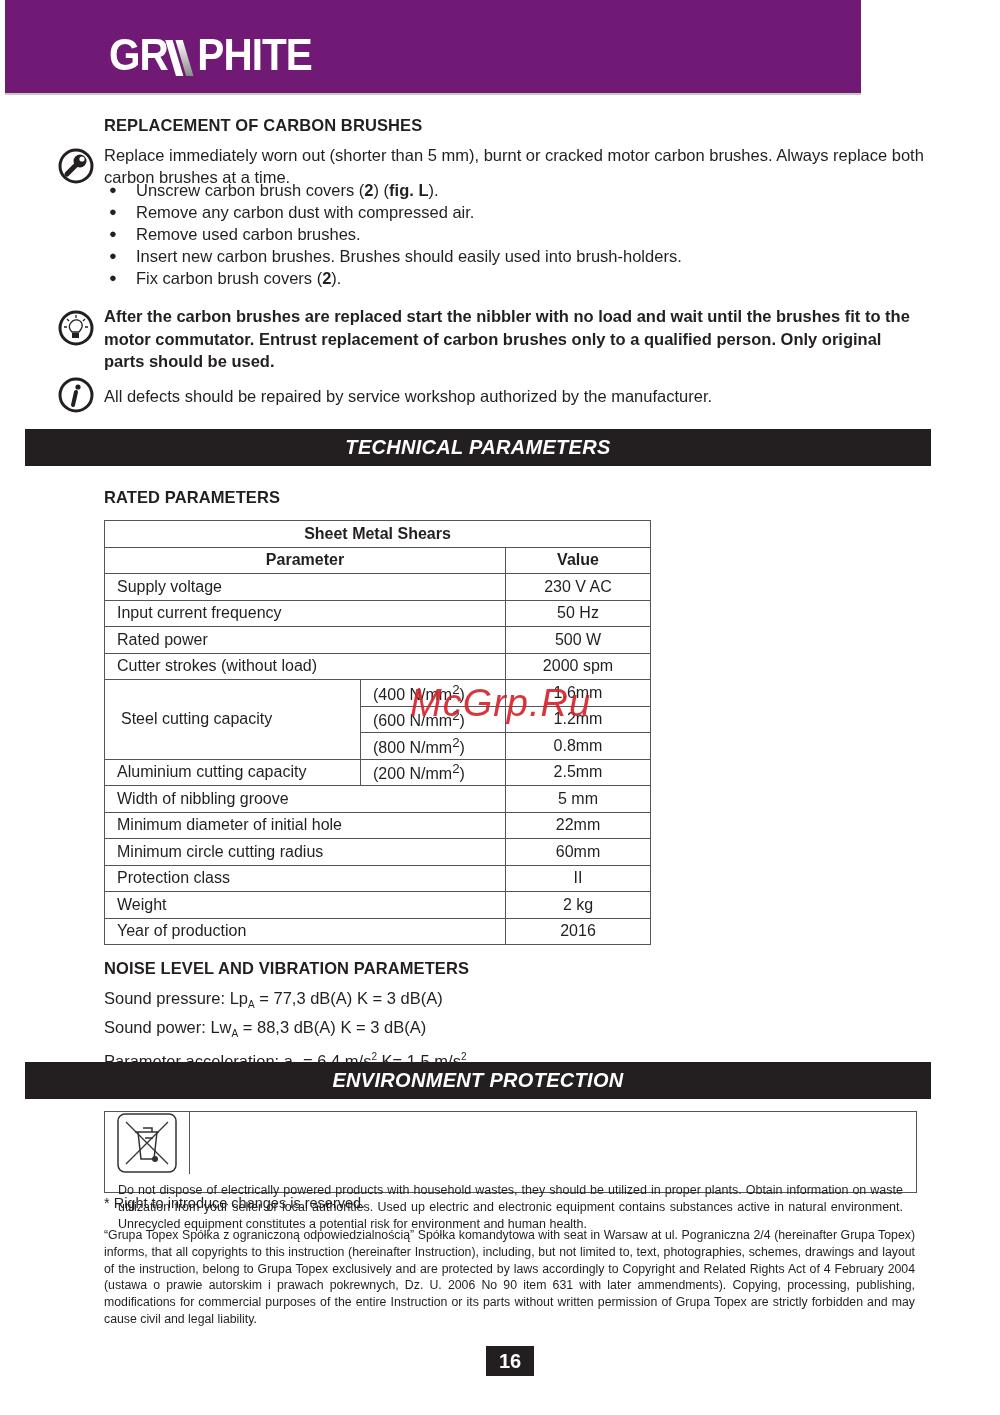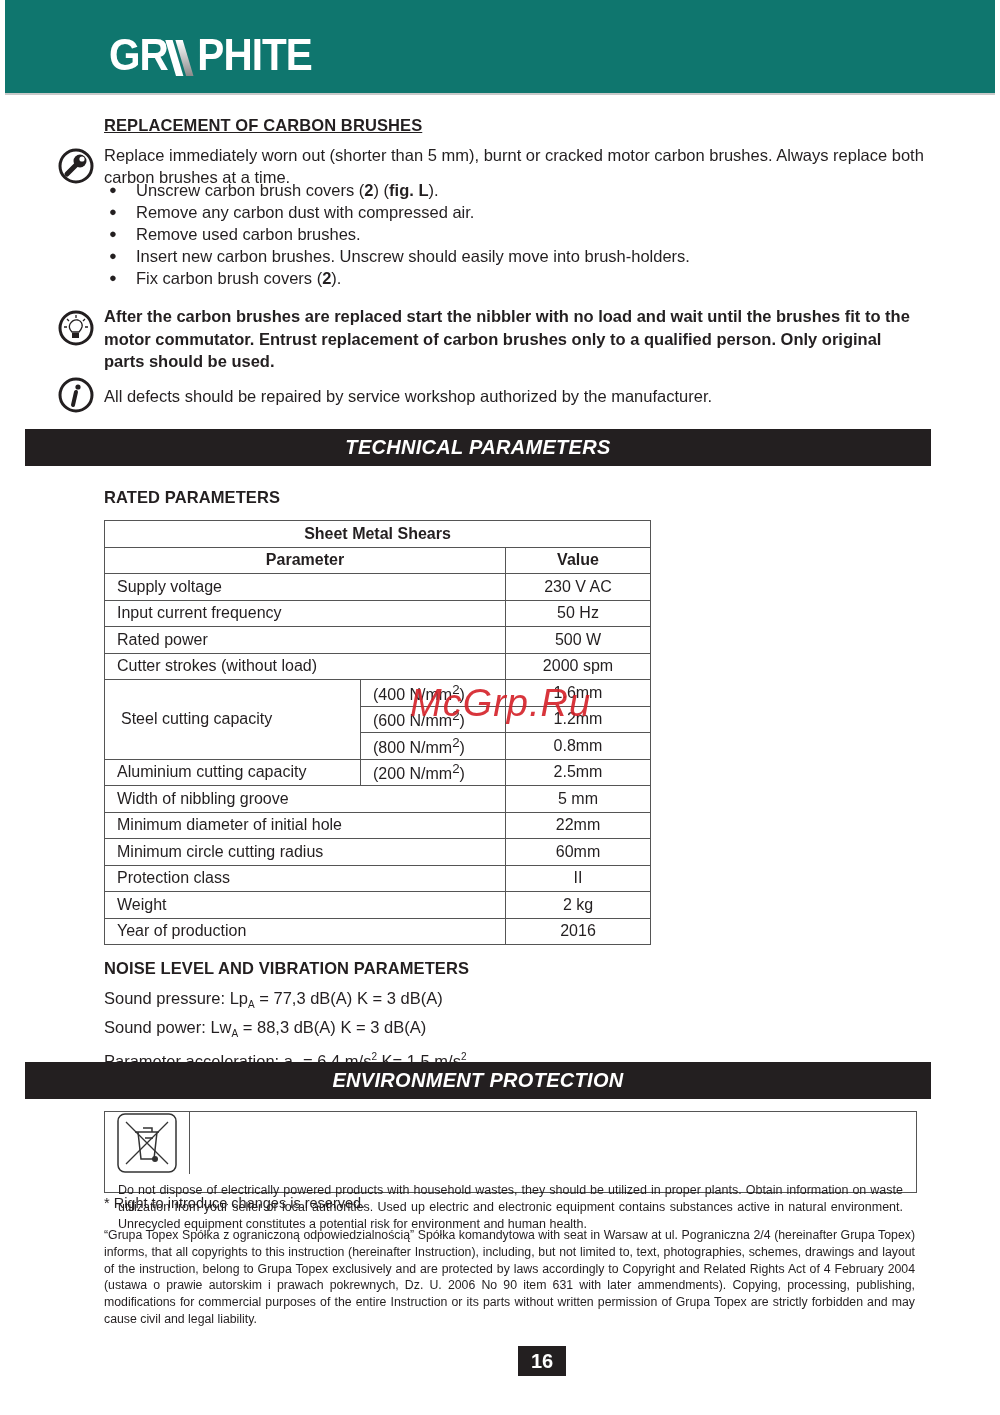--- a/index.html
+++ b/index.html
@@ -1,17 +1,17 @@
 <!DOCTYPE html>
 <html><head>
 <meta charset="utf-8">
 <style>
   html, body { margin:0; padding:0; background:#ffffff; }
   body { width:1000px; height:1415px; position:relative; overflow:hidden; font-family:"DejaVu Sans", sans-serif; color:#231f20; }
-  .header-bar { position:absolute; left:5px; top:0; width:990px; height:93px; background:#0f766e; border-bottom:2px solid #c9c9c9; }
+  .header-bar { position:absolute; left:5px; top:0; width:856px; height:93px; background:#701a75; border-bottom:2px solid #c9c9c9; }
   .logo { position:absolute; left:104px; top:34px; height:42px; display:flex; align-items:flex-end; color:#fff; font-family:"Liberation Sans", sans-serif; font-weight:bold; font-size:44px; letter-spacing:-1px; line-height:42px; transform:scaleX(0.92); transform-origin:left; }
   .logo .slash { display:inline-block; width:30px; height:36px; position:relative; margin:0 1px; }
   .logo .slash i { position:absolute; bottom:0; width:8px; height:36px; background:#fff; transform:skewX(18deg); }
   .logo .slash i.s2 { left:13px; background:linear-gradient(#fff,#8a8a8a); }
   .logo .slash i.s1 { left:2px; }
 
   .section-title { position:absolute; left:104px; font-family:"Liberation Sans", sans-serif; font-weight:bold; font-size:16.5px; color:#231f20; letter-spacing:0.1px; }
   .body-text { position:absolute; left:104px; font-family:"Liberation Sans", sans-serif; font-size:16.5px; line-height:22px; color:#231f20; width:820px; }
   .bullets { position:absolute; left:104px; top:179px; margin:0; padding:0; list-style:none; font-family:"Liberation Sans", sans-serif; font-size:16.5px; line-height:22px; }
   .bullets li { position:relative; padding-left:32px; }
@@ -29,51 +29,51 @@
 
   .noise { position:absolute; left:104px; top:987px; font-family:"Liberation Sans", sans-serif; font-size:16.5px; line-height:22px; }
   .noise sub { font-size:10px; }
   .noise sup { font-size:10px; }
 
   .env-box { position:absolute; left:104px; top:1111px; width:811px; height:80px; border:1.5px solid #555; display:flex;flex-direction:column; }
   .env-icon { width:84px; border-right:1.5px solid #555; display:flex; align-items:center; justify-content:center; }
   .env-text { padding:8px 13px 0 13px; font-family:"Liberation Sans", sans-serif; font-size:12.5px; line-height:16.8px; text-align:justify; }
   .reserved { position:absolute; left:104px; top:1195px; font-family:"Liberation Sans", sans-serif; font-size:14.5px; }
   .copyright { position:absolute; left:104px; top:1227px; width:811px; font-family:"Liberation Sans", sans-serif; font-size:12.3px; line-height:16.8px; text-align:justify; }
-  .page-num { position:absolute; left:486px; top:1346px; width:48px; height:30px; background:#231f20; color:#fff; font-family:"Liberation Sans", sans-serif; font-weight:bold; font-size:20px; line-height:30px; text-align:center;margin-left:32px; }
+  .page-num { position:absolute; left:486px; top:1346px; width:48px; height:30px; background:#231f20; color:#fff; font-family:"Liberation Sans", sans-serif; font-weight:bold; font-size:20px; line-height:30px; text-align:center; }
 </style>
 </head>
 <body>
 
 <div class="header-bar">
   <div class="logo">
     <span>GR</span>
     <span class="slash">
         <i class="s1"></i>
         <i class="s2"></i>
       </span>
     <span>PHITE</span>
   </div>
 </div>
 
-<div class="section-title" style="top:116px;text-decoration:underline;">REPLACEMENT OF CARBON BRUSHES</div>
+<div class="section-title" style="top:116px;">REPLACEMENT OF CARBON BRUSHES</div>
 
 <svg class="icon-circle" style="top:148px;" viewBox="0 0 36 36">
   <circle cx="18" cy="18" r="16" fill="none" stroke="#231f20" stroke-width="3"></circle>
   <path d="M9 26 L19 16" stroke="#231f20" stroke-width="5" stroke-linecap="round"></path>
   <circle cx="22" cy="13" r="6.5" fill="#231f20"></circle>
   <circle cx="24" cy="11" r="2.6" fill="#fff"></circle>
 </svg>
 <div class="body-text" style="top:144px;">Replace immediately worn out (shorter than 5 mm), burnt or cracked motor carbon brushes. Always replace both carbon brushes at a time.</div>
 
 <ul class="bullets">
   <li><span>Unscrew carbon brush covers (</span><b>2</b><span>) (</span><b>fig. L</b><span>).</span></li>
   <li><span>Remove any carbon dust with compressed air.</span></li>
   <li><span>Remove used carbon brushes.</span></li>
-  <li><span>Insert new carbon brushes. Unscrew should easily move into brush-holders.</span></li>
+  <li><span>Insert new carbon brushes. Brushes should easily used into brush-holders.</span></li>
   <li><span>Fix carbon brush covers (</span><b>2</b><span>).</span></li>
 </ul>
 
 <svg class="icon-circle" style="top:310px;" viewBox="0 0 36 36">
   <circle cx="18" cy="18" r="16" fill="none" stroke="#231f20" stroke-width="3"></circle>
   <path d="M14 22 Q10 18 12 14 Q15 9 20 10 Q25 12 24 17 Q23 20 21 22 Z" fill="none" stroke="#231f20" stroke-width="1.3"></path>
   <rect x="14" y="23" width="7" height="5" fill="#231f20"></rect>
   <path d="M18 5 V8 M9 9 L11 11 M27 9 L25 11 M6 17 H9 M27 17 H30" stroke="#231f20" stroke-width="1.3"></path>
 </svg>
 <div class="bold-note">After the carbon brushes are replaced start the nibbler with no load and wait until the brushes fit to the motor commutator. Entrust replacement of carbon brushes only to a qualified person. Only original parts should be used.</div>

